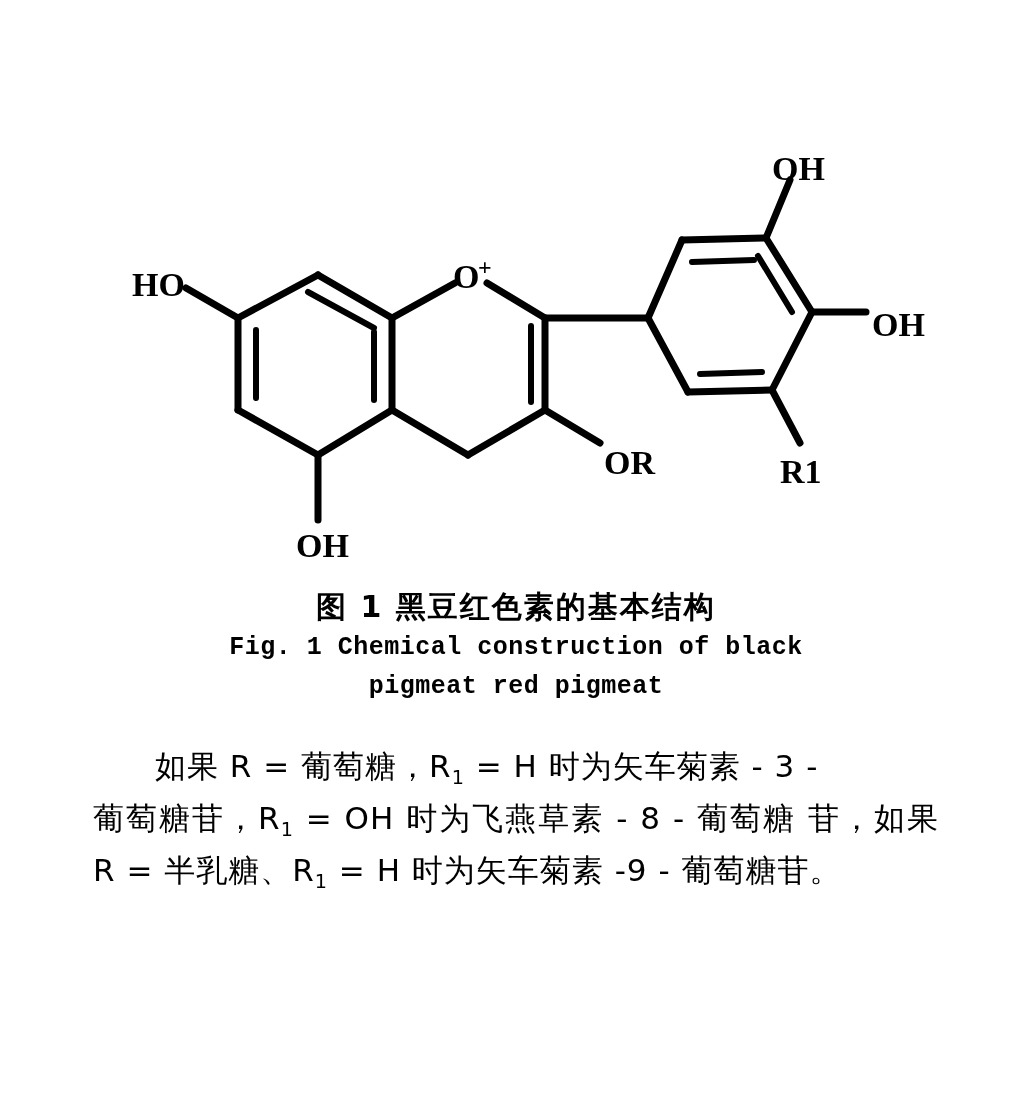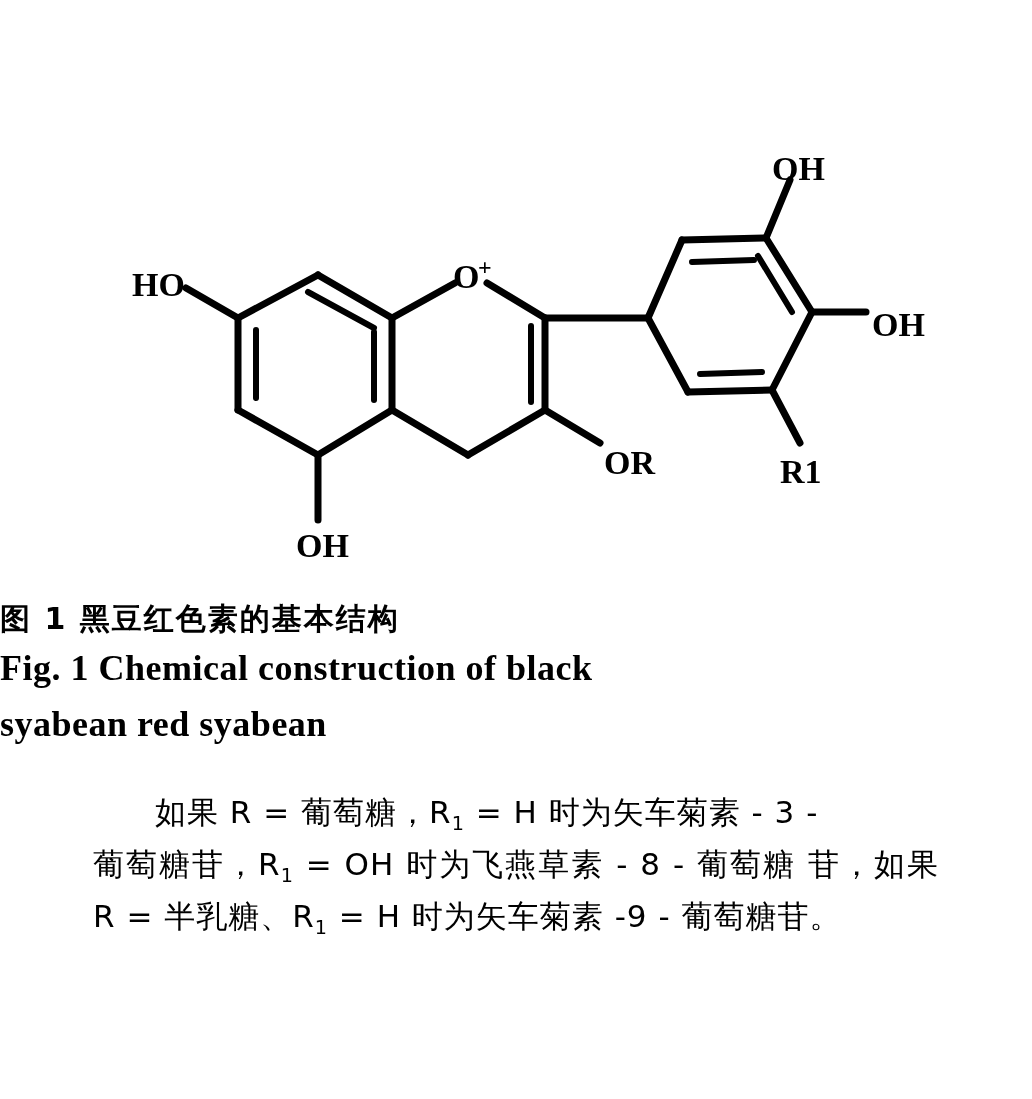--- a/index.html
+++ b/index.html
@@ -27,34 +27,34 @@
     width: 1032px;
     height: 580px;
   }
   .figure svg {
     display: block;
   }
 
   
   .caption-block {
     width: 1032px;
-    text-align: left;
-    margin-top: 16px;
+    text-align: center;
+    margin-top: 4px;
   }
   .caption-cn {
     font-family: "DejaVu Sans", sans-serif;
     font-weight: bold;
     font-size: 30px;
     letter-spacing: 2px;
     line-height: 1.5;
   }
   .caption-en {
-    font-family: Liberation Serif, serif;
+    font-family: Liberation Mono, monospace;
     font-weight: bold;
-    font-size: 36px;
+    font-size: 25px;
     line-height: 1.55;
     letter-spacing: 0.5px;
   }
 
   
   .body-text {
     margin: 34px auto 8px auto;
     width: 846px;
     font-family: "DejaVu Sans", sans-serif;
     font-size: 31px;
@@ -131,21 +131,21 @@
         <text x="772" y="180" font-size="34">OH</text>
         <text x="872" y="336" font-size="34">OH</text>
         <text x="780" y="483" font-size="34">R1</text>
       </g>
     </svg>
   </div>
 
   <div class="caption-block">
     <div class="caption-cn">图 1   黑豆红色素的基本结构</div>
     <div class="caption-en">Fig.  1   Chemical construction of black</div>
-    <div class="caption-en">syabean red syabean</div>
+    <div class="caption-en">pigmeat red pigmeat</div>
   </div>
 
   <div class="body-text">
     <span class="indent"><span>如果 R = 葡萄糖，R</span><sub>1</sub><span> = H 时为矢车菊素 - 3 -</span></span>
     <span><span>葡萄糖苷，R</span><sub>1</sub><span> = OH 时为飞燕草素 - 8 - 葡萄糖</span></span>
     <span><span>苷，如果 R = 半乳糖、R</span><sub>1</sub><span> = H 时为矢车菊素 -9 -</span></span>
     <span>葡萄糖苷。</span>
   </div>
 
 </div>

